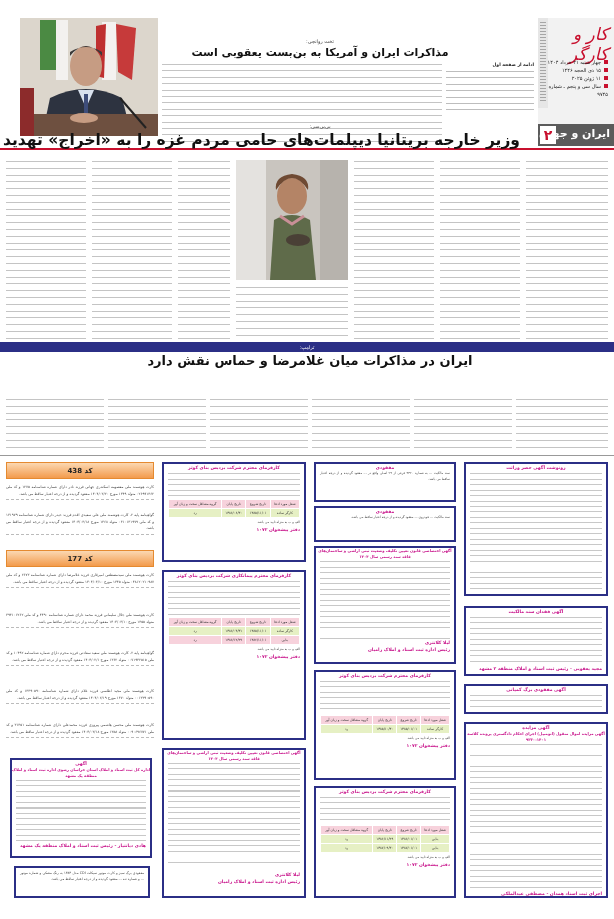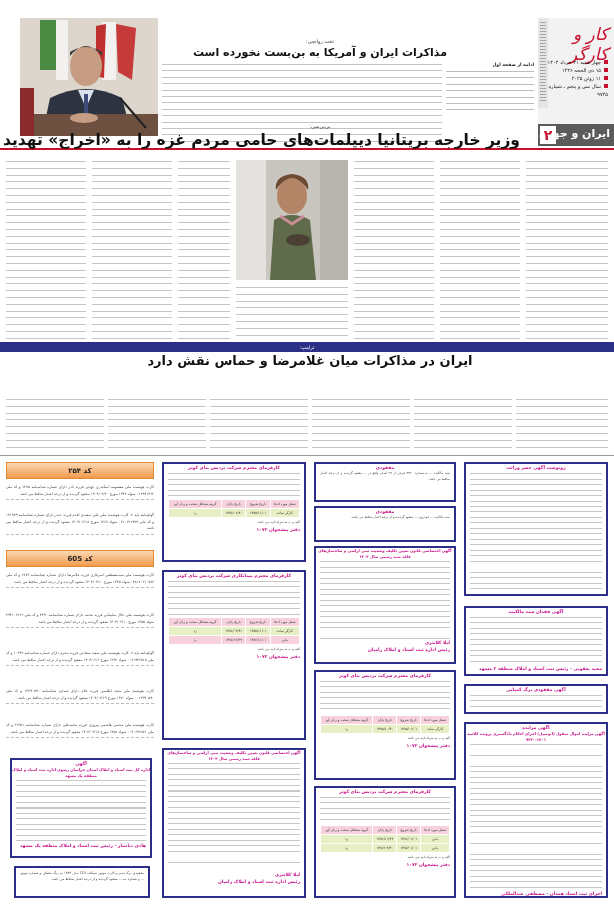--- a/index.html
+++ b/index.html
@@ -55,21 +55,21 @@
     <div class="section-num">۲</div>
   </div>
 </div>
 
 <div class="abs" style="left:446px; top:62px; width:88px;">
   <div style="font-size:4.5px; font-weight:bold; color:#222; text-align:right; margin-bottom:2px;">ادامه از صفحه اول</div>
   <div class="txt" style="height:44px; background: repeating-linear-gradient(#fff 0 2px,#bdbdbd 2px 3px,#fff 3px 6.4px);"></div>
 </div>
 
 <div class="abs kicker" style="left:230px; top:38px; width:180px;">تخت روانچی:</div>
-<div class="abs headline" style="left:190px; top:46px; width:260px; font-size:11px;">مذاکرات ایران و آمریکا به بن‌بست نخورده است</div>
+<div class="abs headline" style="left:190px; top:46px; width:260px; font-size:11px;">مذاکرات ایران و آمریکا به بن‌بست یعقوبی است</div>
 <div class="abs" style="left:162px; top:62px; width:280px; height:80px; background: repeating-linear-gradient(#fff 0 2px,#c4c4c4 2px 3px,#fff 3px 6.4px);"></div>
 
 <div class="abs photo1">
   <svg width="138" height="118" viewBox="0 0 138 118">
     <rect x="0" y="0" width="138" height="118" fill="#dcd6cc"></rect>
     <rect x="20" y="2" width="16" height="50" fill="#4b8a43"></rect>
     <rect x="36" y="2" width="12" height="60" fill="#f3f1ef"></rect>
     <rect x="82" y="4" width="14" height="58" fill="#f4f2f0"></rect>
     <path d="M96 6 L116 10 L112 62 L98 54 Z" fill="#c63a3a"></path>
     <path d="M76 8 L86 6 L84 60 L76 58 Z" fill="#bf3030"></path>
@@ -118,24 +118,24 @@
 
 <div class="col" style="left:6px; top:396px; width:98px; height:56px; background: repeating-linear-gradient(#fff 0 3px,#c4c4c4 3px 4px,#fff 4px 6.8px);"></div>
 <div class="col" style="left:108px; top:396px; width:98px; height:56px; background: repeating-linear-gradient(#fff 0 3px,#c4c4c4 3px 4px,#fff 4px 6.8px);"></div>
 <div class="col" style="left:210px; top:396px; width:98px; height:56px; background: repeating-linear-gradient(#fff 0 3px,#c4c4c4 3px 4px,#fff 4px 6.8px);"></div>
 <div class="col" style="left:312px; top:396px; width:98px; height:56px; background: repeating-linear-gradient(#fff 0 3px,#c4c4c4 3px 4px,#fff 4px 6.8px);"></div>
 <div class="col" style="left:414px; top:396px; width:98px; height:56px; background: repeating-linear-gradient(#fff 0 3px,#c4c4c4 3px 4px,#fff 4px 6.8px);"></div>
 <div class="col" style="left:516px; top:396px; width:92px; height:56px; background: repeating-linear-gradient(#fff 0 3px,#c4c4c4 3px 4px,#fff 4px 6.8px);"></div>
 
 <div class="abs" style="left:0; top:455px; width:614px; height:1px; background:#999;"></div>
 
-<div class="lost-head" style="left:6px; top:462px; width:148px;">کد ۲۵۴</div>
+<div class="lost-head" style="left:6px; top:462px; width:148px;">کد 438</div>
 <div class="lost-item" style="left:6px; top:484px; width:148px;">کارت هوشمند ملی معصومه اسکندری جهانی فرزند نادر دارای شماره شناسنامه ۱۲۷۵ و کد ملی ۰۲۶۹۹۱۳۶۲ متولد ۱۳۴۹ مورخ ۱۴۰۴/۰۳/۲۰ مفقود گردیده و از درجه اعتبار ساقط می باشد.</div>
 <div class="lost-item" style="left:6px; top:512px; width:148px;">گواهینامه پایه ۲، کارت هوشمند ملی علی سعیدی اقدم فرزند حیدر دارای شماره شناسنامه ۱۳۱۹۷۹ و کد ملی ۰۳۱۰۱۳۱۹۷۹ متولد ۱۳۶۸ مورخ ۱۴۰۴/۰۳/۱۸ مفقود گردیده و از درجه اعتبار ساقط می باشد.</div>
-<div class="lost-head" style="left:6px; top:550px; width:148px;">کد 605</div>
+<div class="lost-head" style="left:6px; top:550px; width:148px;">کد 177</div>
 <div class="lost-item" style="left:6px; top:572px; width:148px;">کارت هوشمند ملی سیدمصطفی امیرقاری فرزند غلامرضا دارای شماره شناسنامه ۲۶۷۳ و کد ملی ۰۴۸۱۲۰۲۱۰۹۸۷ متولد ۱۳۴۵ مورخ ۱۴۰۴/۰۳/۱۰ مفقود گردیده و از درجه اعتبار ساقط می باشد.</div>
 <div class="lost-item" style="left:6px; top:612px; width:148px;">کارت هوشمند ملی جلال سلیمانی فرزند محمد دارای شماره شناسنامه ۴۴۹۰ و کد ملی ۳۹۳۱۰۶۲۶۲ متولد ۱۳۵۵ مورخ ۱۴۰۴/۰۳/۱۰ مفقود گردیده و از درجه اعتبار ساقط می باشد.</div>
 <div class="lost-item" style="left:6px; top:650px; width:148px;">گواهینامه پایه ۲، کارت هوشمند ملی سعید سعادتی فرزند محرم دارای شماره شناسنامه ۱۰۴۹۲ و کد ملی ۰۰۷۱۹۳۲۵۱۵ متولد ۱۳۶۲ مورخ ۱۴۰۴/۰۲/۱ مفقود گردیده و از درجه اعتبار ساقط می باشد.</div>
 <div class="lost-item" style="left:6px; top:688px; width:148px;">کارت هوشمند ملی مجید اطلسی فرزند غلام دارای شماره شناسنامه ۱۳۳۹۰۵۹۰ و کد ملی ۰۰۱۳۳۹۰۵۹۰ متولد ۱۳۷۰ مورخ ۱۴۰۴/۰۲/۱۹ مفقود گردیده و از درجه اعتبار ساقط می باشد.</div>
 <div class="lost-item" style="left:6px; top:722px; width:148px;">کارت هوشمند ملی محسن هاشمی پیروزی فرزند محمدعلی دارای شماره شناسنامه ۳۱۳۵۱ و کد ملی ۰۰۹۰۶۹۶۷۷۱ متولد ۱۳۵۸ مورخ ۱۴۰۴/۰۳/۱۸ مفقود گردیده و از درجه اعتبار ساقط می باشد.</div>
 
 <div class="ad" style="left:10px; top:758px; width:142px; height:100px;">
   <div class="ad-title">آگهی</div>
   <div class="ad-title" style="font-size:3.8px; line-height:5.5px;">اداره کل ثبت اسناد و املاک استان خراسان رضوی اداره ثبت اسناد و املاک منطقه یک مشهد</div>
   <div class="ad-body" style="height:64px; background: repeating-linear-gradient(#fff 0 2px,#c8c8c8 2px 3px,#fff 3px 5.5px); background-clip:content-box;"></div>

